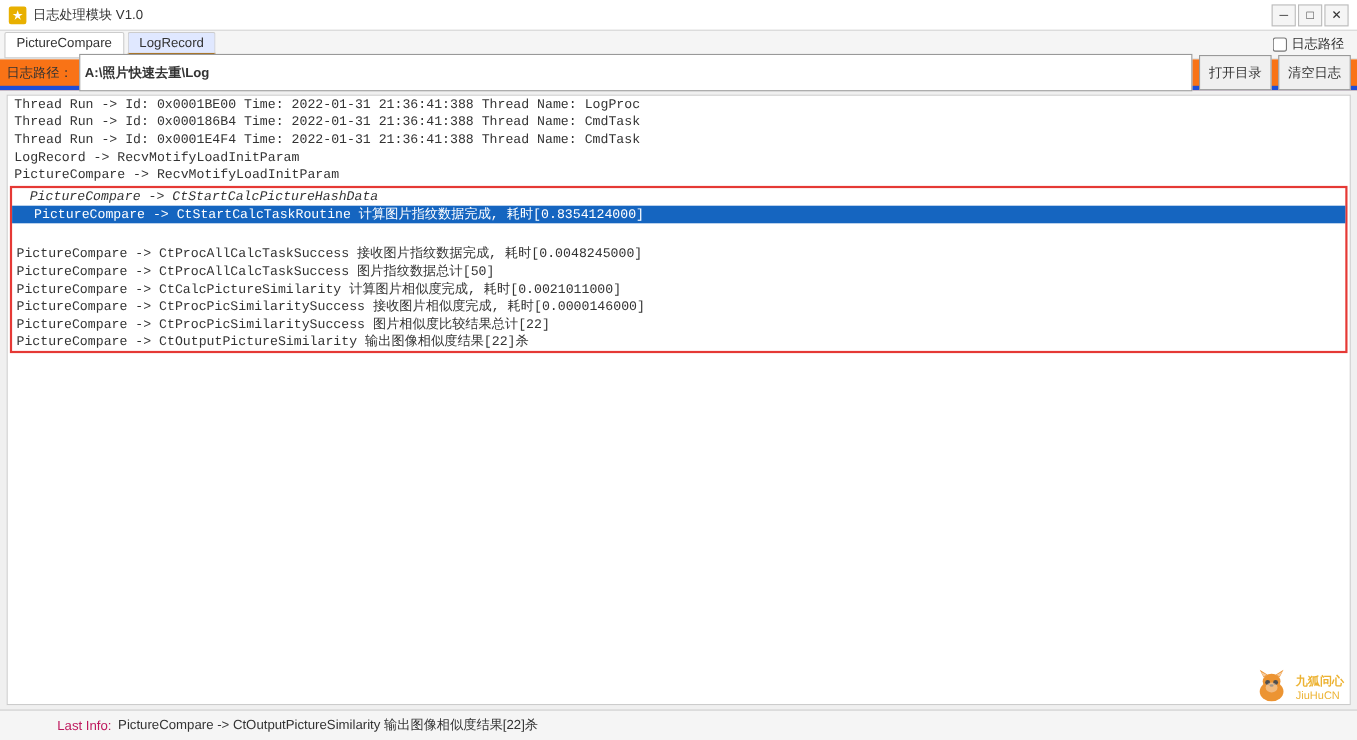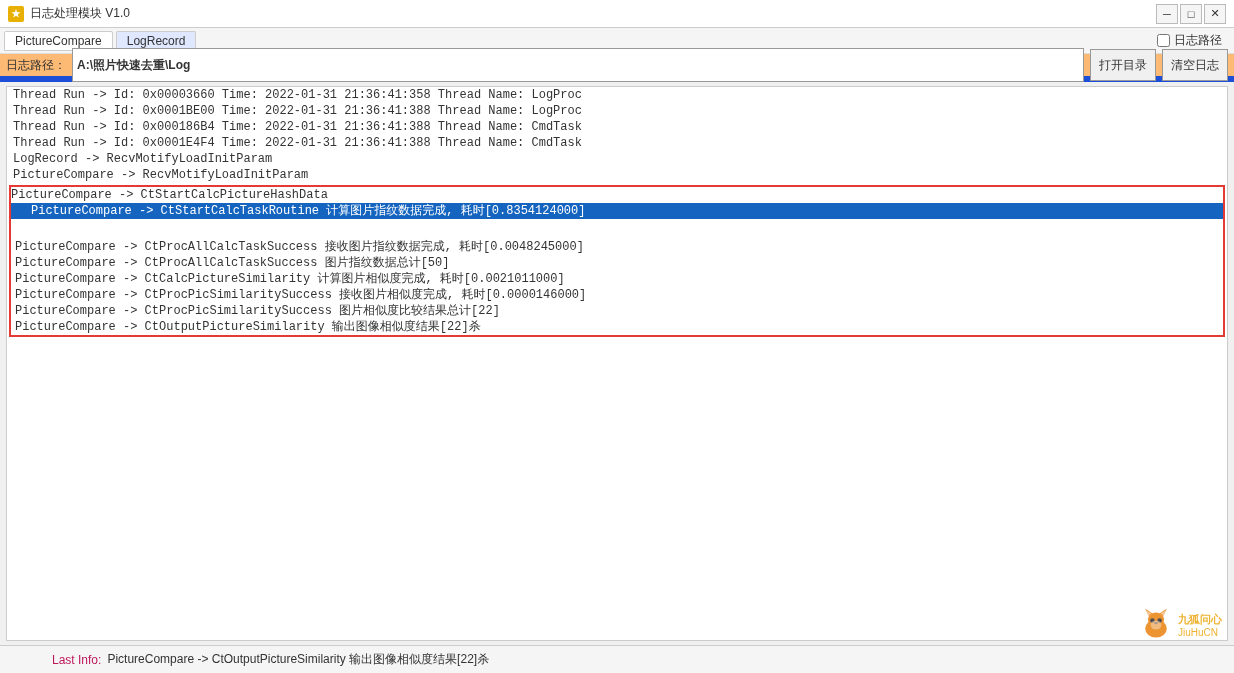--- a/index.html
+++ b/index.html
@@ -55,28 +55,28 @@
     }
     .menu-tab {
       padding: 2px 10px;
       border: 1px solid #ccc;
       background: #fff;
       cursor: pointer;
       font-size: 12px;
       color: #333;
       border-radius: 2px 2px 0 0;
     }
-    .menu-tab.active { background: #e0e8ff; border-bottom: 1px solid #a16207; }
+    .menu-tab.active { background: #e0e8ff; border-bottom: 5px solid #a16207; }
 
     
     .log-path-row {
       display: flex;
       align-items: center;
-      background: #fdba74;
-      border-bottom: 6px solid #1d4ed8;
+      background: #f97316;
+      border-bottom: 4px solid #1d4ed8;
       padding: 3px 6px;
       height: 28px;
       gap: 6px;
     }
     .log-path-label {
       font-size: 12px;
       color: #333;
       white-space: nowrap;
     }
     .log-path-input {
@@ -186,29 +186,28 @@
 <div class="log-path-row">
   <span class="log-path-label">日志路径：</span>
   <input class="log-path-input" type="text" value="A:\照片快速去重\Log" style="">
   <button class="log-btn">打开目录</button>
   <button class="log-btn">清空日志</button>
 </div>
 
 <div style="position:relative; background:#fff; margin:4px 6px; border:1px solid #ccc; overflow-y:auto; height:calc(673px - 28px - 26px - 28px - 28px - 8px);">
   <div style="font-family: Consolas, 'Courier New', monospace; font-size:12px;">
 
-    <div class="log-line">Thread Run  -&gt;  Id: 0x00003660  Time: 2022-01-31 21:36:41:358  Thread Name: LogProc</div>
     <div class="log-line">Thread Run  -&gt;  Id: 0x0001BE00  Time: 2022-01-31 21:36:41:388  Thread Name: LogProc</div>
     <div class="log-line">Thread Run  -&gt;  Id: 0x000186B4  Time: 2022-01-31 21:36:41:388  Thread Name: CmdTask</div>
     <div class="log-line">Thread Run  -&gt;  Id: 0x0001E4F4  Time: 2022-01-31 21:36:41:388  Thread Name: CmdTask</div>
     <div class="log-line">LogRecord  -&gt;  RecvMotifyLoadInitParam</div>
     <div class="log-line">PictureCompare  -&gt;  RecvMotifyLoadInitParam</div>
 
     <div style="border:2px solid #e53935; margin:2px 2px;">
-      <div class="log-line" style="line-height:16px; padding:0 0;">PictureCompare  -&gt;  CtStartCalcPictureHashData</div>
+      <div class="log-line" style="line-height:16px; padding:0 16px;font-style:italic;">PictureCompare  -&gt;  CtStartCalcPictureHashData</div>
 
       <div class="log-line highlighted" style="line-height:16px; padding:0 20px; background:#1565c0; color:#fff;">PictureCompare  -&gt;  CtStartCalcTaskRoutine   计算图片指纹数据完成, 耗时[0.8354124000]</div>
       <div class="log-line" style="line-height:16px; padding:0 4px;margin-top:20px;">PictureCompare  -&gt;  CtProcAllCalcTaskSuccess  接收图片指纹数据完成, 耗时[0.0048245000]</div>
       <div class="log-line" style="line-height:16px; padding:0 4px;">PictureCompare  -&gt;  CtProcAllCalcTaskSuccess  图片指纹数据总计[50]</div>
       <div class="log-line" style="line-height:16px; padding:0 4px;">PictureCompare  -&gt;  CtCalcPictureSimilarity   计算图片相似度完成, 耗时[0.0021011000]</div>
       <div class="log-line" style="line-height:16px; padding:0 4px;">PictureCompare  -&gt;  CtProcPicSimilaritySuccess 接收图片相似度完成, 耗时[0.0000146000]</div>
       <div class="log-line" style="line-height:16px; padding:0 4px;">PictureCompare  -&gt;  CtProcPicSimilaritySuccess 图片相似度比较结果总计[22]</div>
       <div class="log-line" style="line-height:16px; padding:0 4px;">PictureCompare  -&gt;  CtOutputPictureSimilarity  输出图像相似度结果[22]杀</div>
     </div>
   </div>

